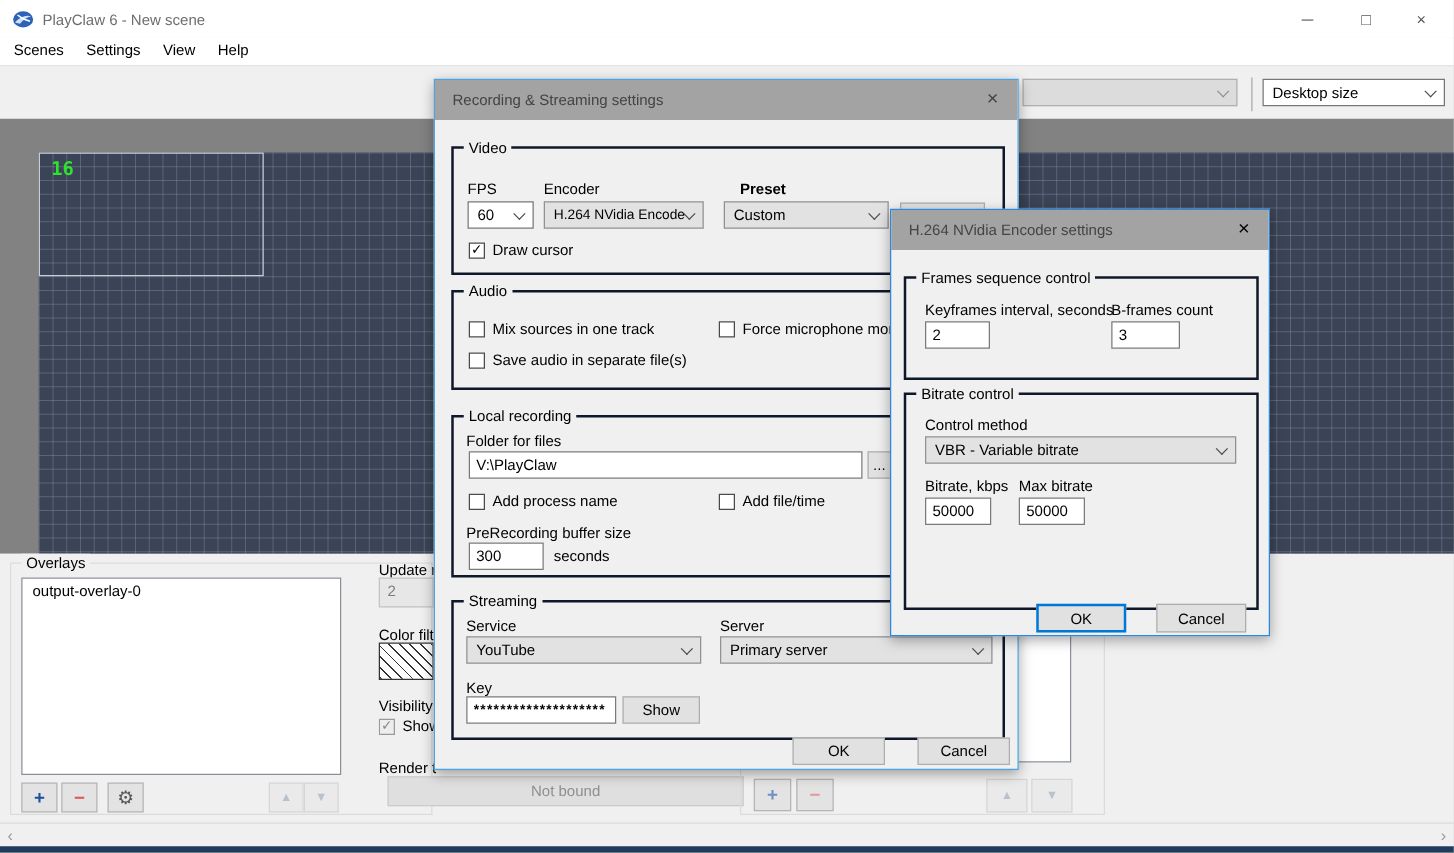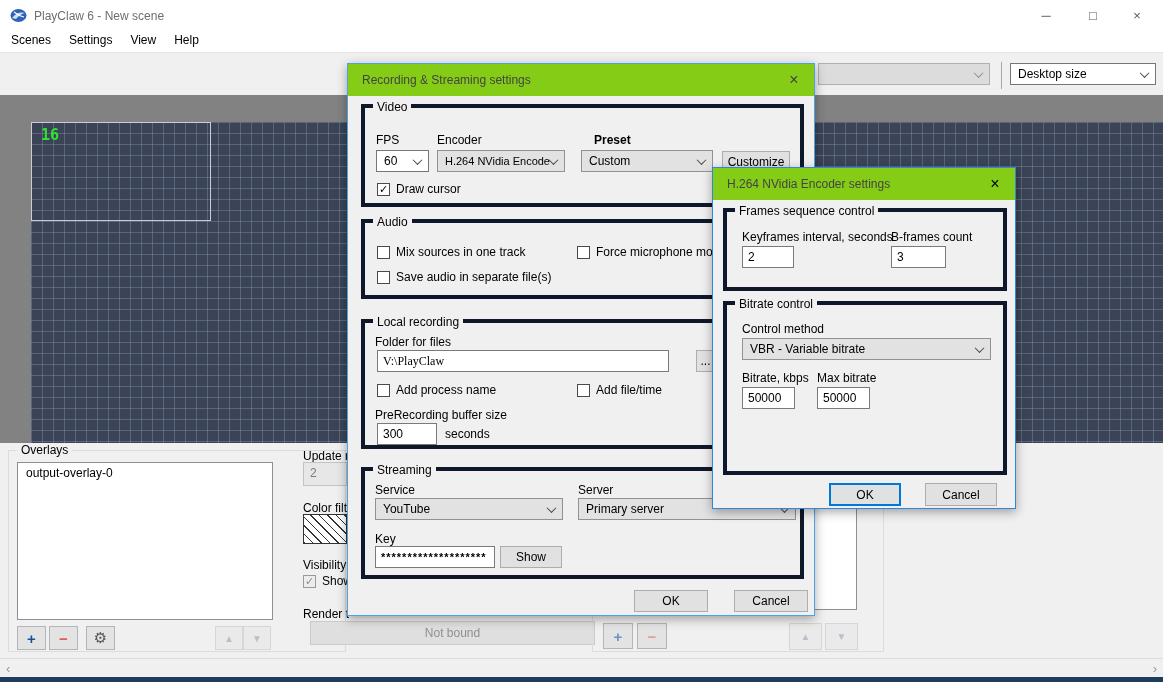--- a/index.html
+++ b/index.html
@@ -49,38 +49,38 @@
               padding:3px 6px; }
   .hatch { position:absolute; background:#fff;
     background-image:repeating-linear-gradient(45deg, rgba(0,0,0,.8) 0px, rgba(0,0,0,.8) 1px, transparent 1px, transparent 6px);
     border:1px solid #333; }
   .btn { background:#e1e1e1; border:1px solid #adadad; display:flex; align-items:center;
          justify-content:center; font-size:12px; }
   .btn.disabled { background:#dfdfdf; border-color:#cbcbcb; color:#8f8f8f; }
 
   
   .dialog { position:absolute; background:#f0f0f0; box-shadow:0 3px 10px rgba(0,0,0,.35); }
-  .dlg-title { position:absolute; left:0; top:0; right:0; height:32px; background:#84cc16;
+  .dlg-title { position:absolute; left:0; top:0; right:0; height:32px; background:#a3a3a3;
                display:flex; align-items:center; padding-left:14px; color:#444; }
   .dlg-close { position:absolute; right:0; top:0; width:40px; height:32px; display:flex;
                align-items:center; justify-content:center; font-size:16px; color:#444; }
 
   .combo { position:absolute; background:#e2e2e2; border:1px solid #929292; display:flex;
            align-items:center; justify-content:space-between; padding:0 7px; height:22px; }
   .combo.white { background:#fff; border-color:#767676; }
   .chev { width:7px; height:7px; border-right:1.4px solid #4a4a4a; border-bottom:1.4px solid #4a4a4a;
           transform:rotate(45deg) translate(-1px,-1px); flex:none; }
   .chev.gray { border-color:#8f8f8f; }
   .tb { position:absolute; background:#fff; border:1px solid #7a7a7a; display:flex;
         align-items:center; padding:0 5px; height:22px; }
   .cbrow { position:absolute; display:flex; align-items:center; gap:6px; }
   .cbx { width:13px; height:13px; background:#fff; border:1px solid #4a4a4a; display:flex;
          align-items:center; justify-content:center; font-size:11px; line-height:11px; flex:none; }
   .cbx.dis { background:#ededed; border-color:#9a9a9a; color:#8a8a8a; }
-  .group-dlg { position:absolute; border:4px solid #0f172a; }
+  .group-dlg { position:absolute; border:2px solid #0f172a;margin-top:13px; }
   .lbl { position:absolute; white-space:nowrap; }
   .okfocus { border:2px solid #0078d7; }
 
   .sep-v { position:absolute; width:1px; background:#a8a8a8; }
   .scrollbar { left:0; top:658px; width:1163px; height:19px; background:#f0f0f0; border-top:1px solid #dcdcdc;
                display:flex; justify-content:space-between; align-items:center; padding:0 6px;
                color:#9a9a9a; font-size:13px; }
   .bottomedge { left:0; top:677px; width:1163px; height:5px; background:#203c5d; }
   .keytext { letter-spacing:1px; font-weight:bold; font-size:11px; overflow:hidden; white-space:nowrap; }
 </style>
@@ -271,21 +271,21 @@
     </div>
     <div class="cbrow" style="left:12px; top:47px;">
       <span class="cbx"></span>
       <span>Save audio in separate file(s)</span>
     </div>
   </div>
 
   <div class="group-dlg" style="left:13px; top:255px; width:443px; height:130px;">
     <span class="gt">Local recording</span>
     <span class="lbl" style="left:10px; top:12px;">Folder for files</span>
-    <div class="tb" style="left:12px; top:27px; width:292px;font-family:Liberation Serif, serif;">V:\PlayClaw</div>
+    <div class="tb" style="left:12px; top:27px; width:315px;">V:\PlayClaw</div>
     <div class="btn abs" style="left:331px; top:27px; width:19px; height:22px;">...</div>
     <div class="cbrow" style="left:12px; top:60px;">
       <span class="cbx"></span>
       <span>Add process name</span>
     </div>
     <div class="cbrow" style="left:212px; top:60px;">
       <span class="cbx"></span>
       <span>Add file/time</span>
     </div>
     <span class="lbl" style="left:10px; top:85px;">PreRecording buffer size</span>

